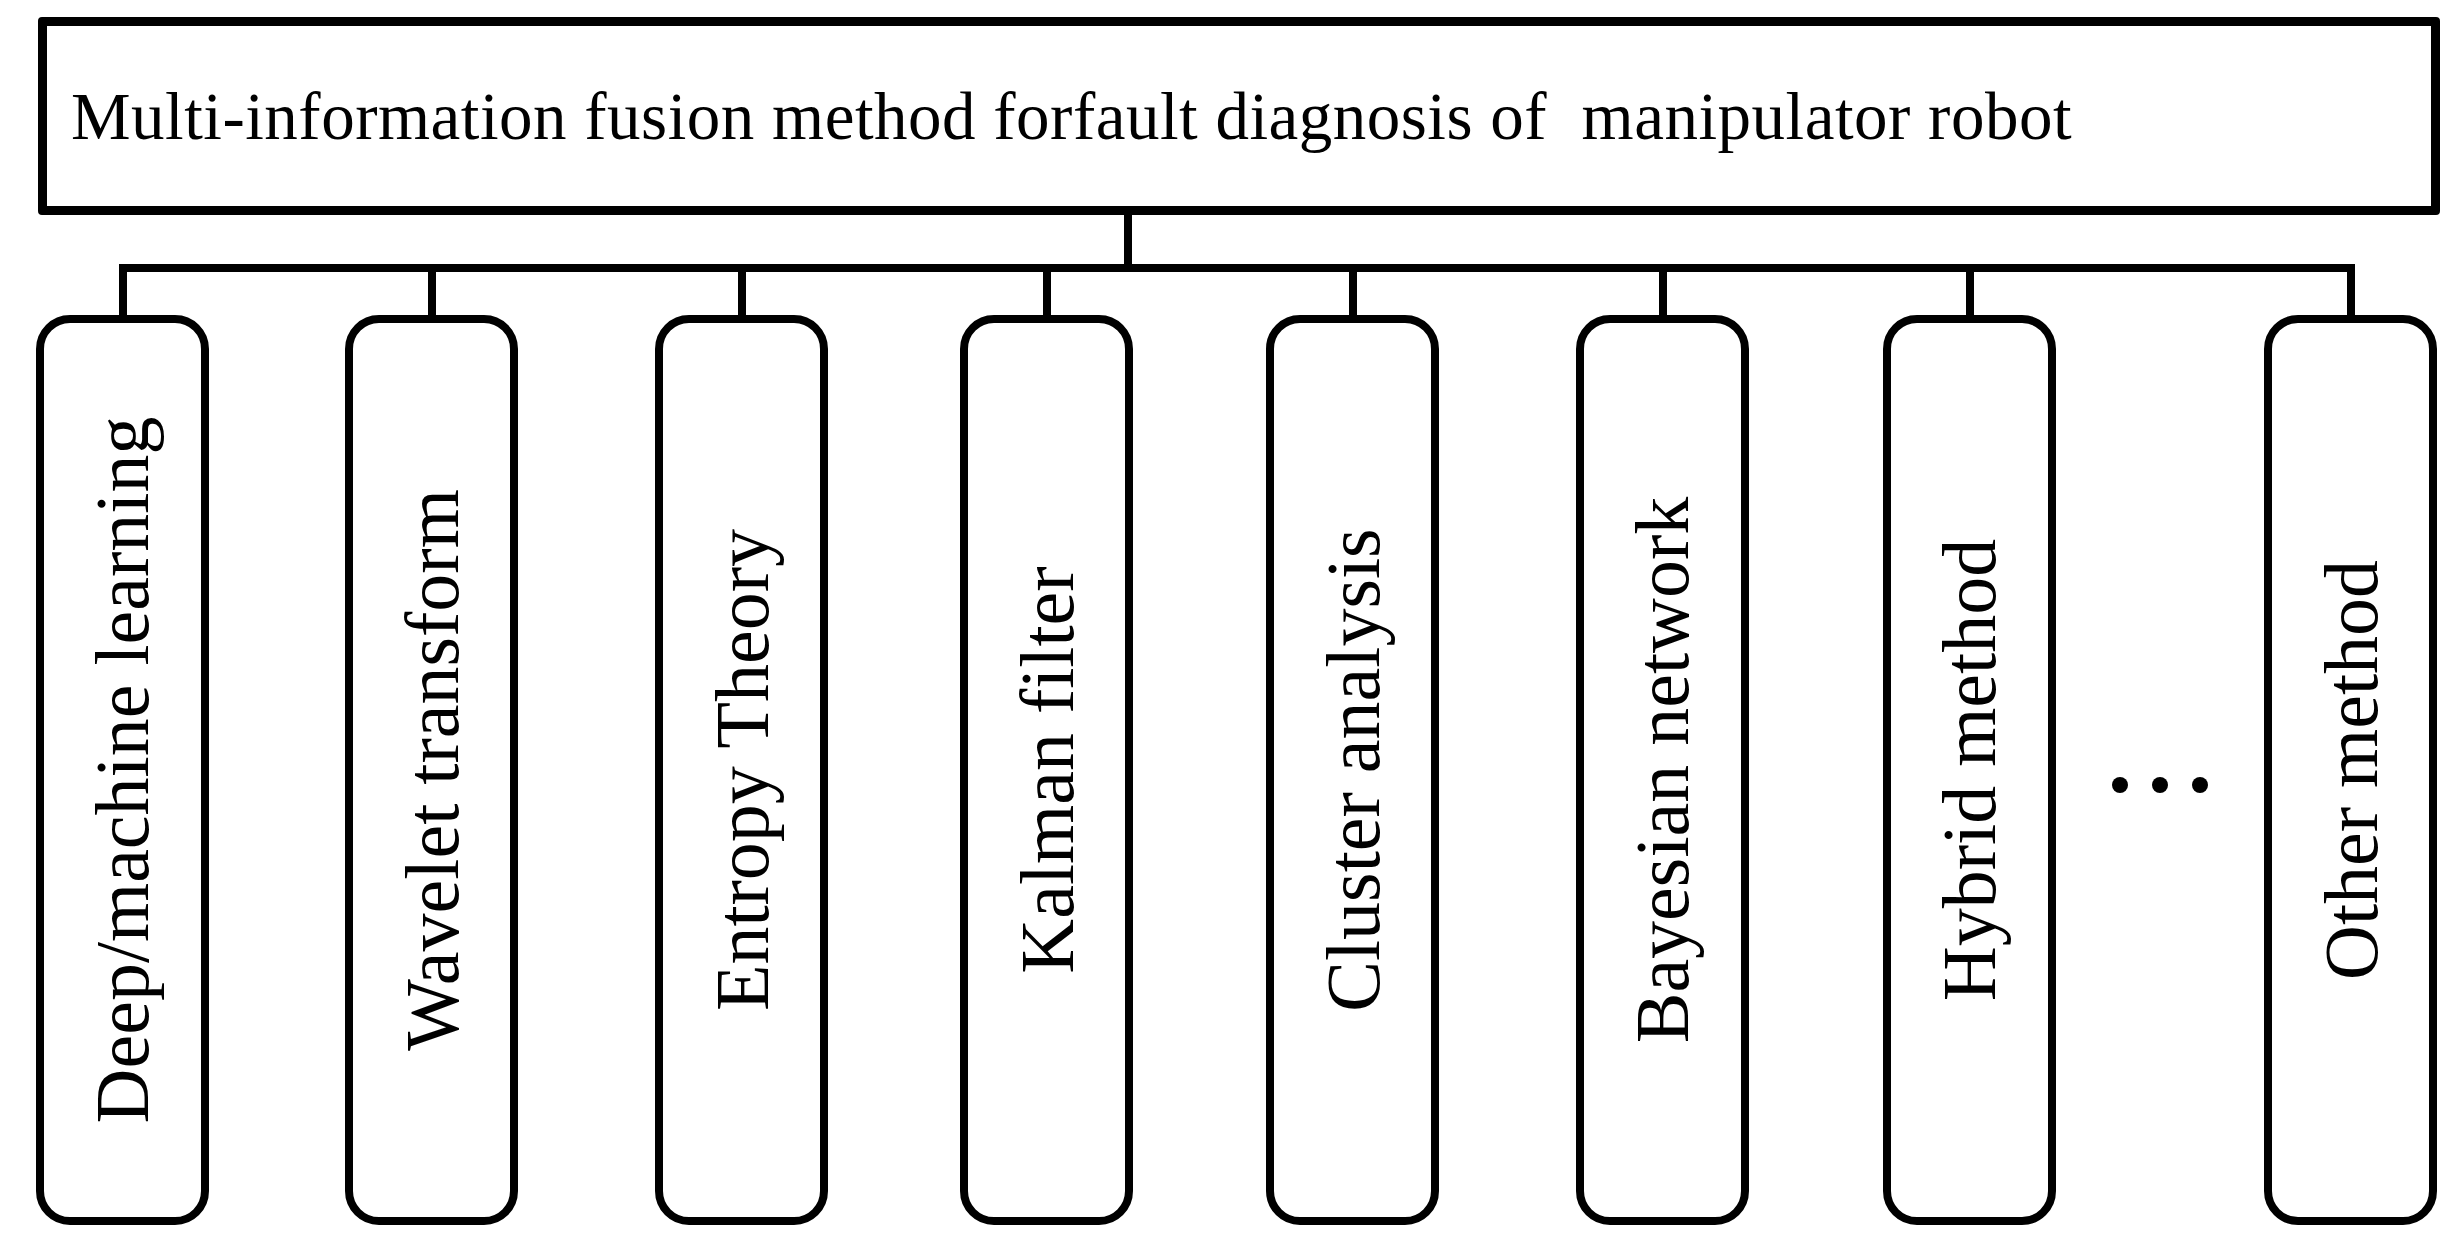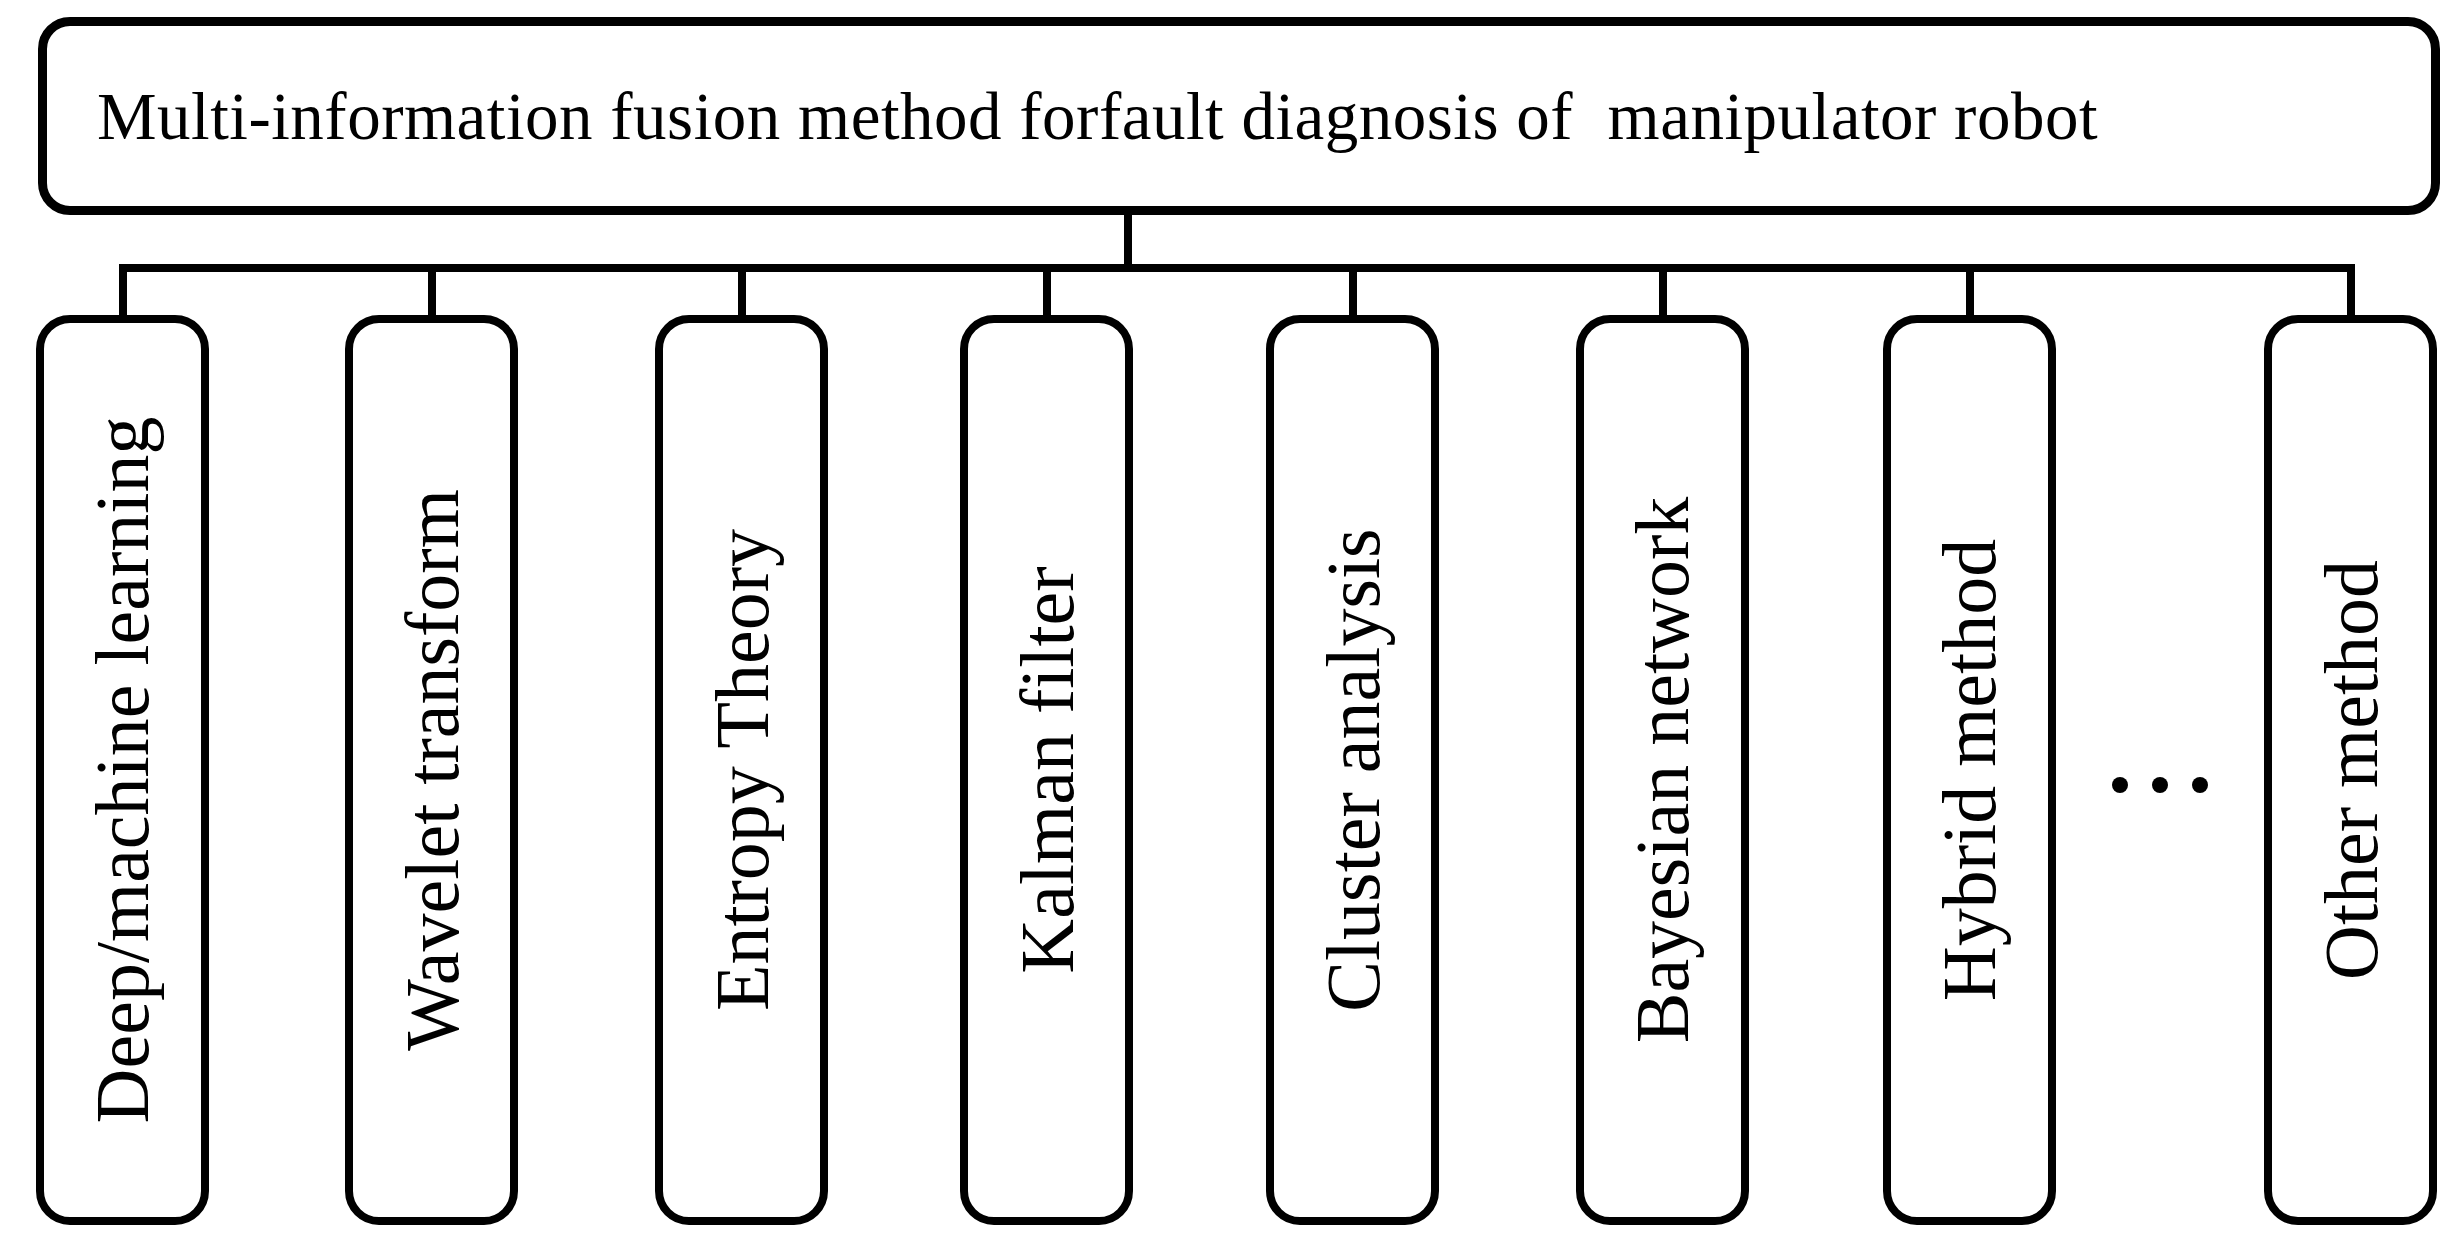--- a/index.html
+++ b/index.html
@@ -13,25 +13,25 @@
     overflow: hidden;
   }
 
   
   .title-box {
     position: absolute;
     left: 38px; top: 17px;
     width: 2402px; height: 198px;
     box-sizing: border-box;
     border: 9px solid #000000;
-    border-radius: 32px;
+    border-radius: 4px;
     background: #ffffff;
     display: flex;
     align-items: center;
-    padding-left: 50px;
+    padding-left: 24px;
   }
   .title-text {
     font-size: 67px;
     white-space: pre;
     letter-spacing: 0.5px;
   }
 
   
   .line { position: absolute; background: #000000; }
   .rail       { left: 119px;  top: 264px; width: 2236px; height: 8px; }

